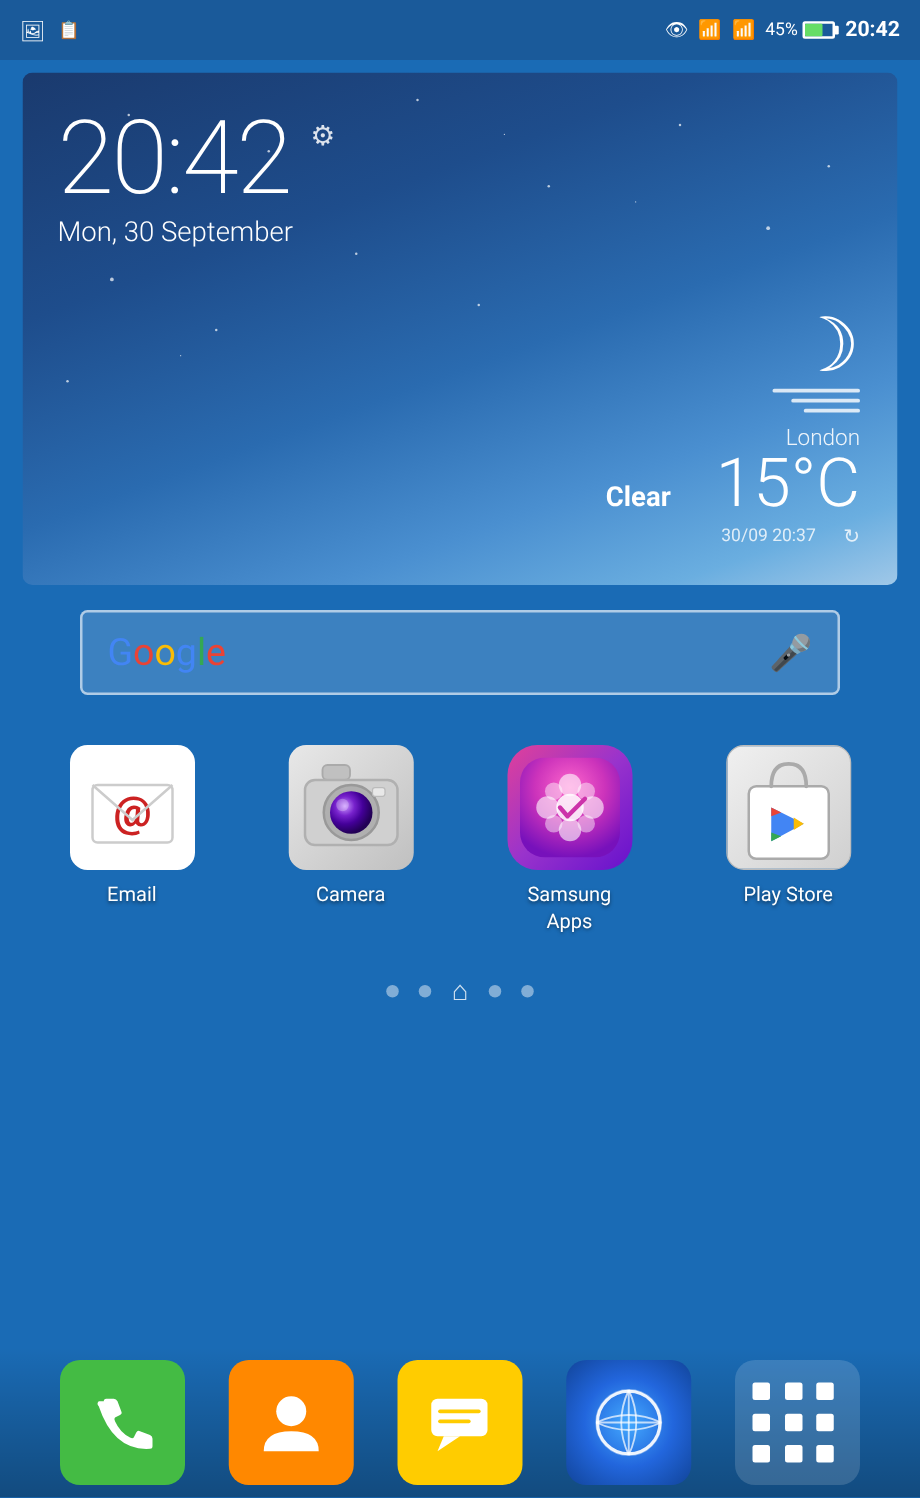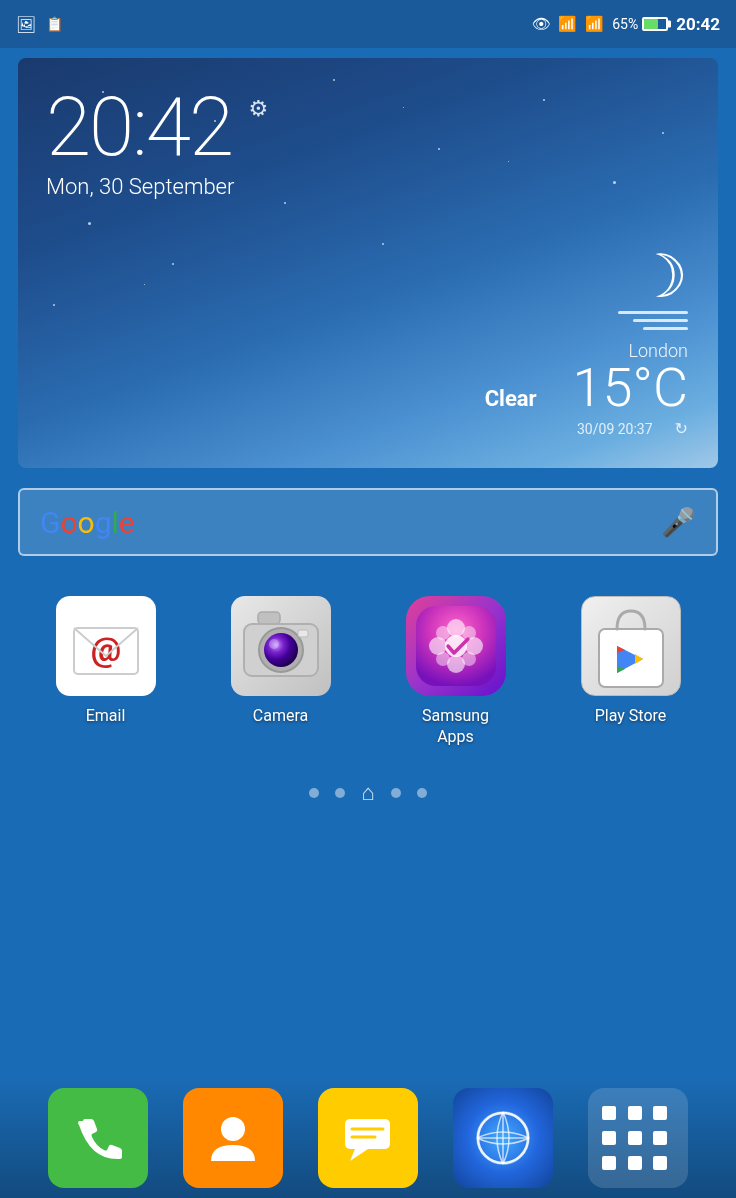--- a/index.html
+++ b/index.html
@@ -192,21 +192,21 @@
       align-items: center;
       justify-content: flex-end;
       gap: 22px;
     }
     .refresh-icon {
       font-size: 16px;
     }
 
     
     #google-search {
-      width: 700px;
+      width: 608px;
       margin: 20px auto 0;
       height: 68px;
       background: rgba(255,255,255,0.15);
       border: 2px solid rgba(255,255,255,0.6);
       border-radius: 6px;
       display: flex;
       align-items: center;
       padding: 0 20px;
       justify-content: space-between;
     }
@@ -366,21 +366,21 @@
 
     <span class="status-icon">🖼</span>
 
     <span class="status-icon" style="font-size:14px;">📋</span>
   </div>
   <div class="status-right">
     <span style="font-size:15px; color:white;">👁</span>
     <span style="font-size:15px; color:white;">📶</span>
     <span style="font-size:15px; color:white;">📶</span>
     <div class="battery-container">
-      <span>65%</span>
+      <span>45%</span>
       <div class="battery-bar">
         <div class="battery-fill"></div>
       </div>
     </div>
     <span class="status-time">20:42</span>
   </div>
 </div>
 
 <div id="widget-area">
   <div class="widget-bg">

